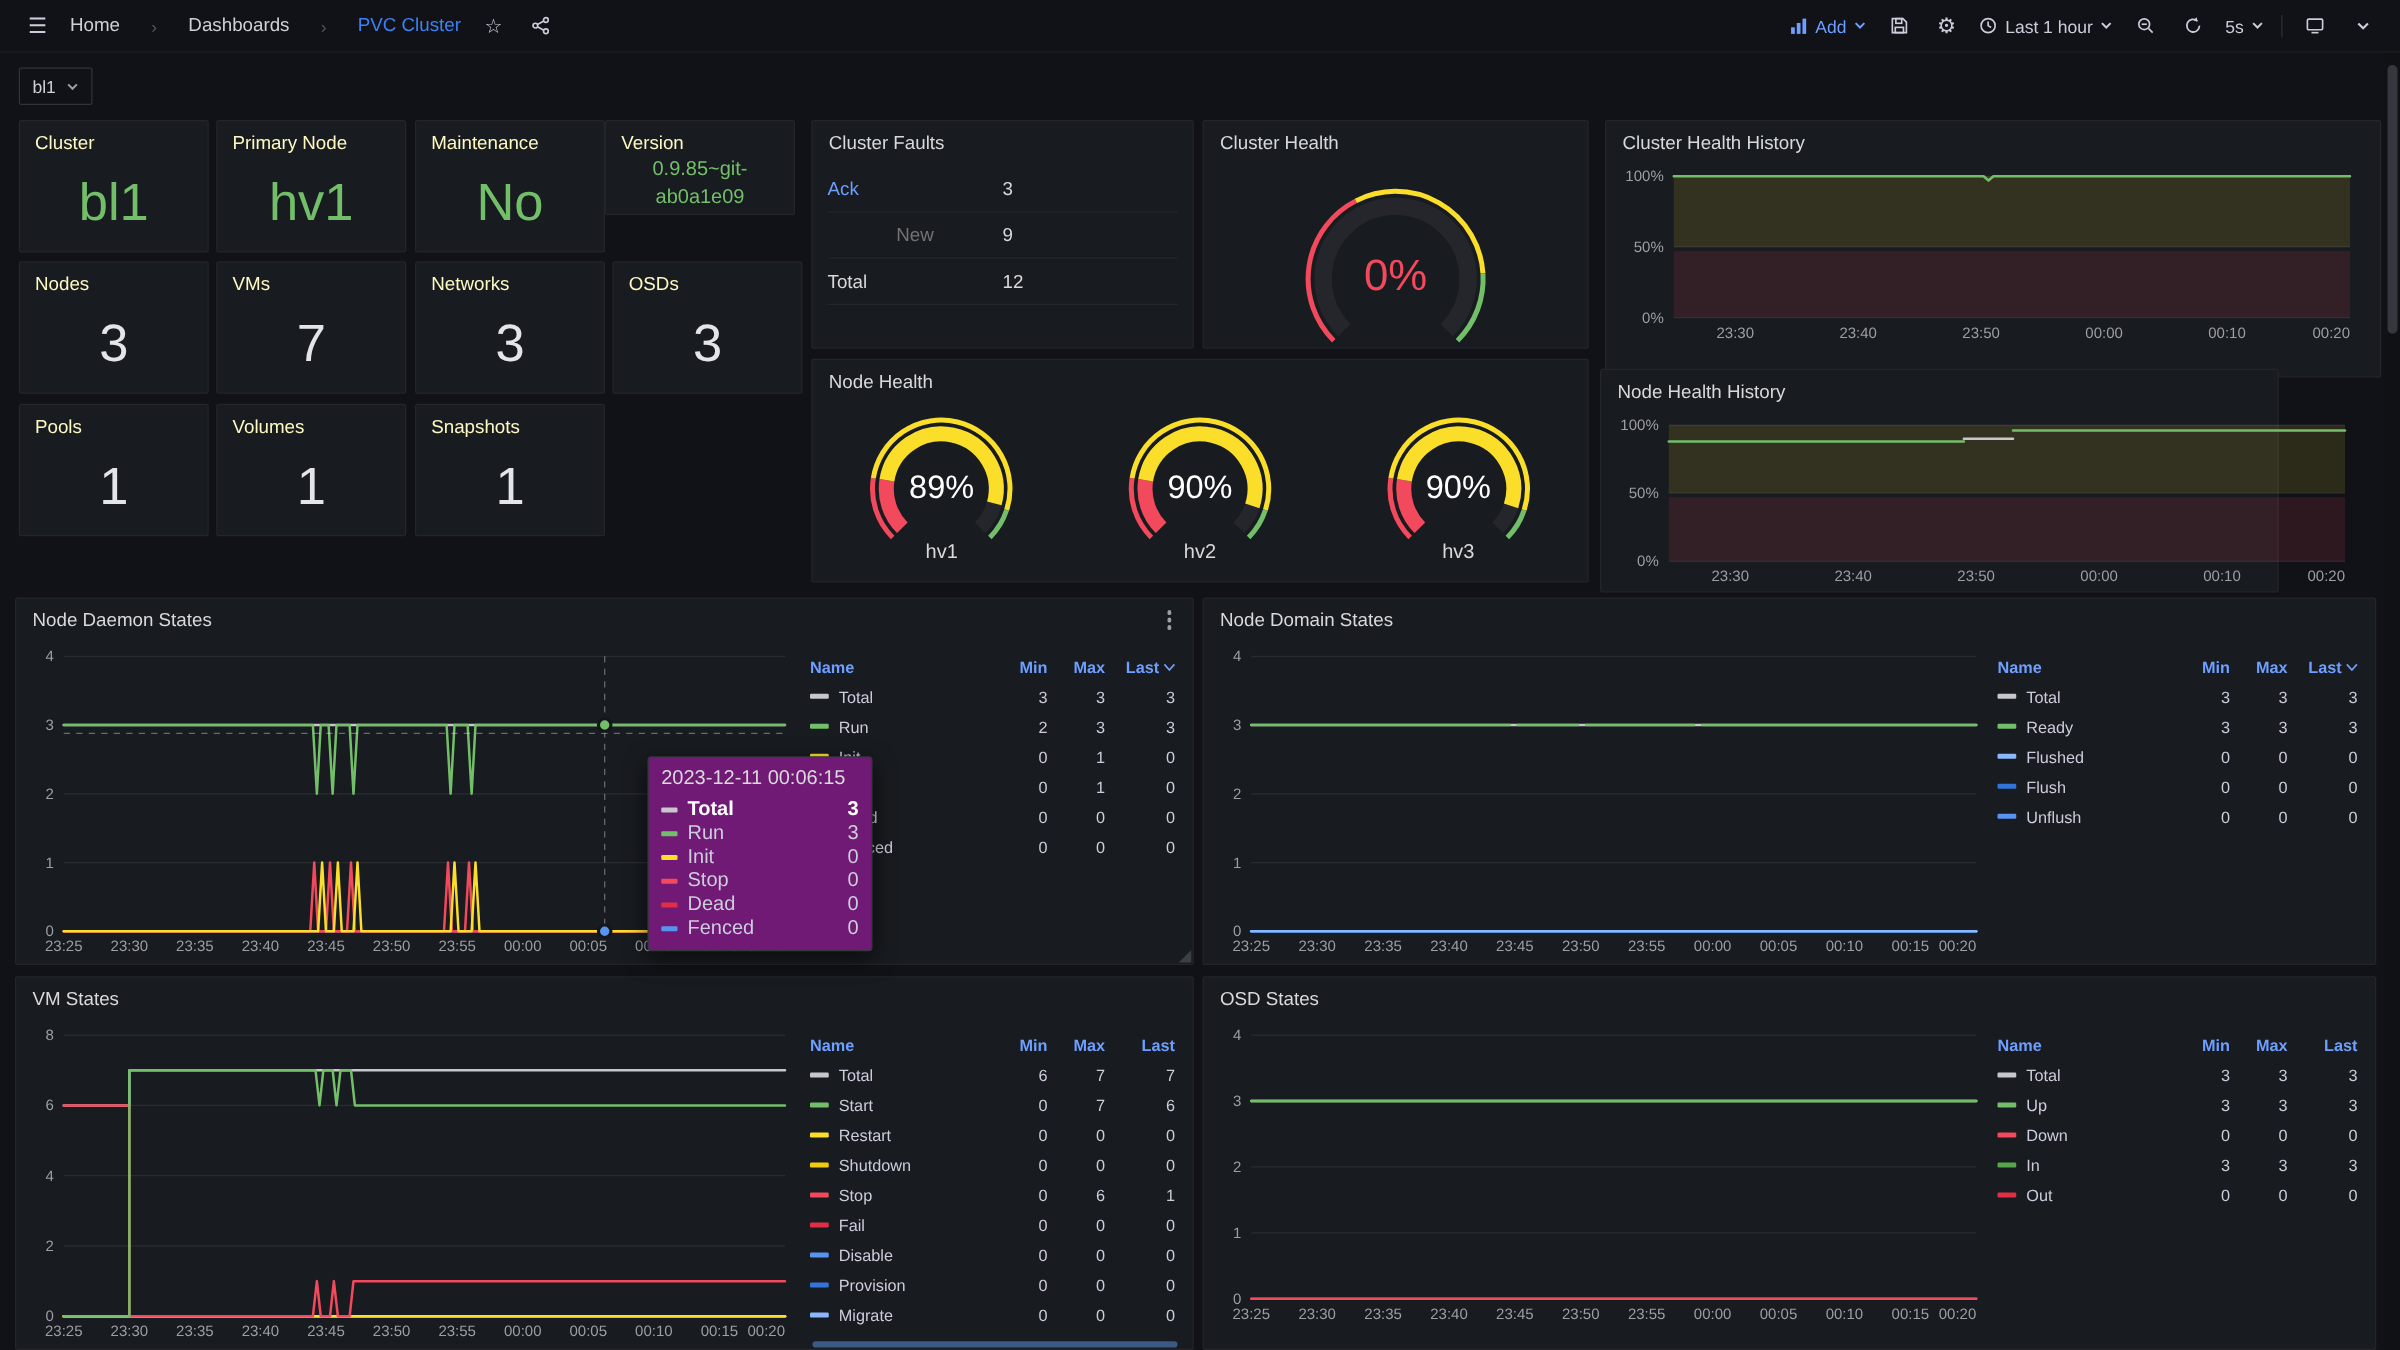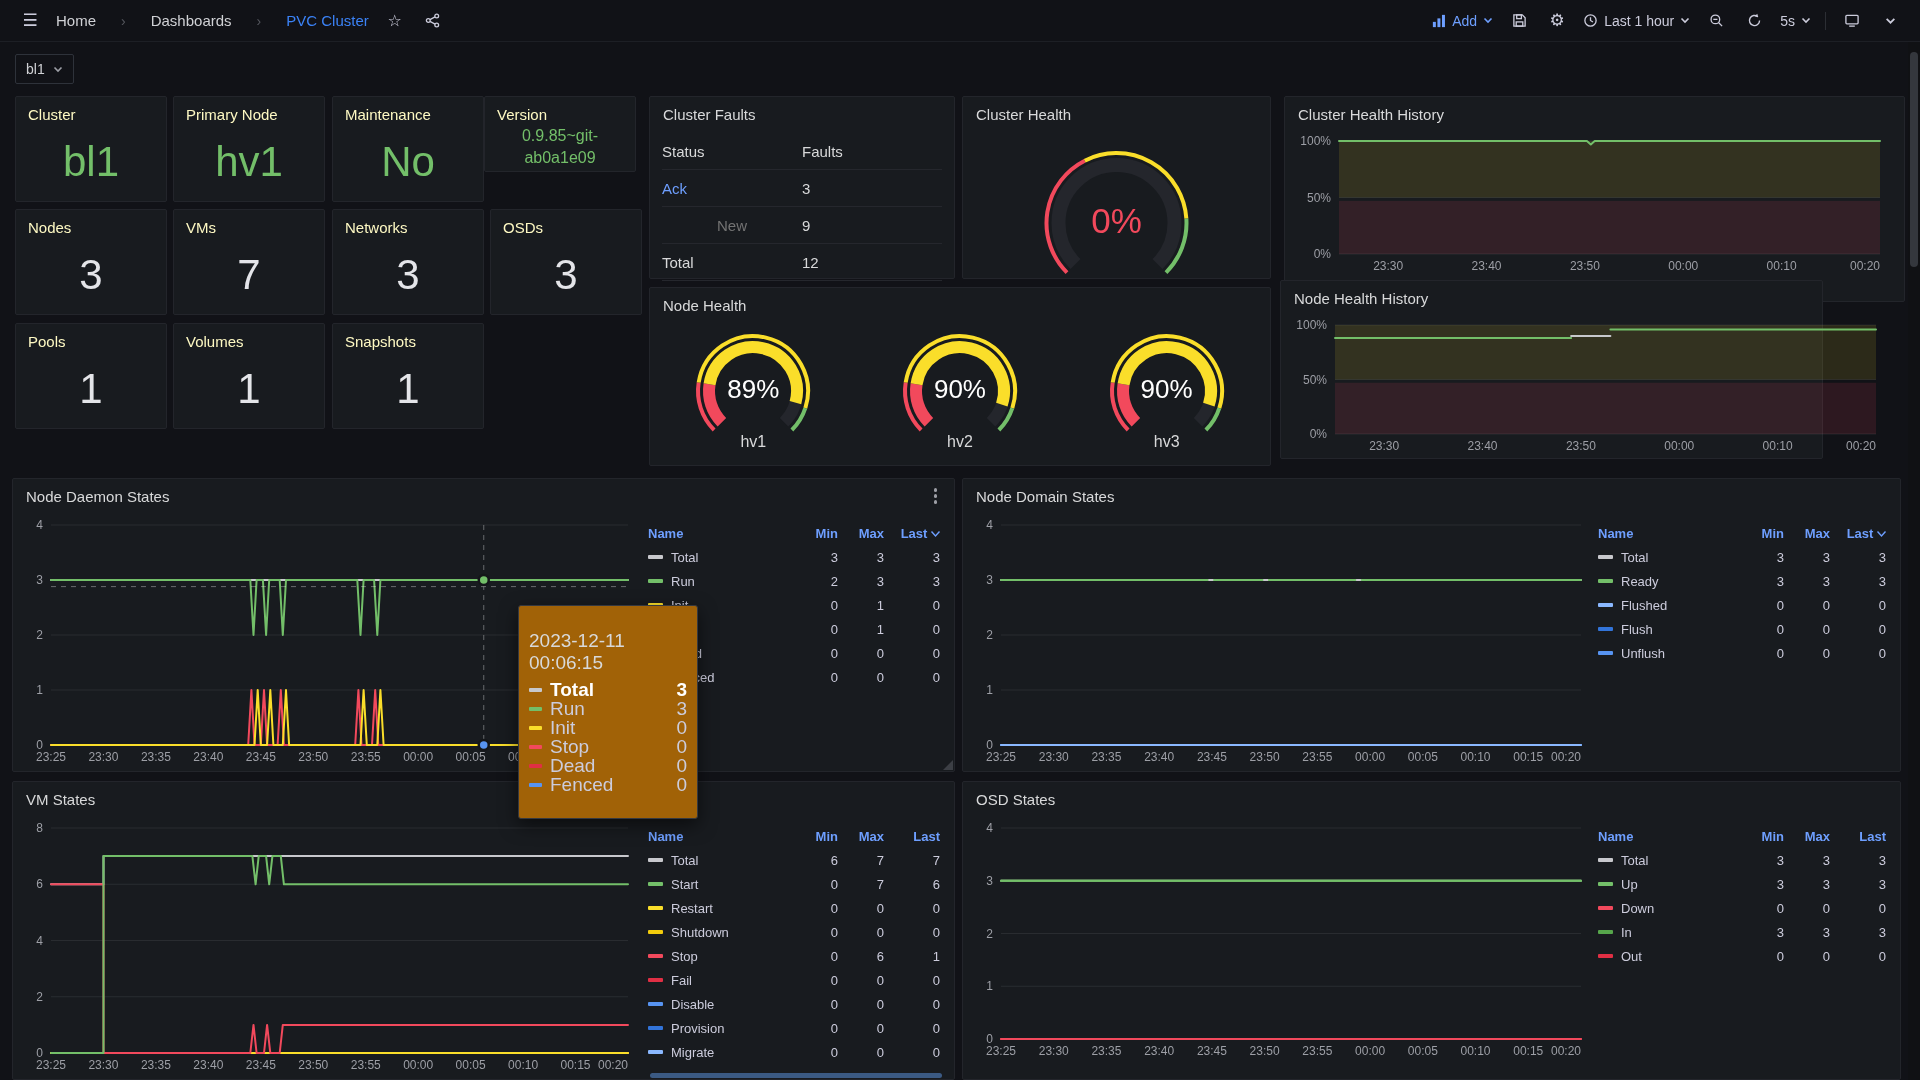--- a/index.html
+++ b/index.html
@@ -60,22 +60,22 @@
   .chart-area{position:absolute;}
   .axis-text{font-size:12px;fill:#9d9fa6;font-family:"Liberation Sans","DejaVu Sans",sans-serif;}
   .legend{position:absolute;font-size:13px;}
   .lg-row{display:grid;grid-template-columns:1fr 46px 46px 56px;align-items:center;height:24px;}
   .lg-row .num{text-align:right;color:#ccccdc;}
   .lg-row.lg-head{color:#6e9fff;font-weight:700;}
   .lg-row.lg-head .num{color:#6e9fff;}
   .lg-name{display:flex;align-items:center;color:#ccccdc;cursor:pointer;white-space:nowrap;}
   .swatch{display:inline-block;width:15px;height:4px;border-radius:1px;margin-right:8px;flex:none;}
   
-  .tooltip{position:absolute;width:158px;background:#a16207;border:1px solid #35383f;border-radius:3px;
-    box-shadow:0 6px 18px rgba(0,0,0,.55);padding:24px 10px;z-index:8;font-size:19px;}
+  .tooltip{position:absolute;width:158px;background:#701a75;border:1px solid #35383f;border-radius:3px;
+    box-shadow:0 6px 18px rgba(0,0,0,.55);padding:8px 10px;z-index:8;font-size:16px;}
   .tt-time{color:#d8d9da;margin-bottom:6px;}
   .tt-row{display:flex;align-items:center;height:19px;color:#ccccdc;}
   .tt-row .swatch{width:13px;}
   .tt-row .tt-val{margin-left:auto;}
   .tt-row.bold{color:#ffffff;font-weight:700;}
   .resize-corner{position:absolute;right:1px;bottom:1px;width:0;height:0;
     border-left:10px solid transparent;border-bottom:10px solid #3c3f45;cursor:nwse-resize;}
   
   .v-scrollbar{position:absolute;right:0;top:42px;bottom:0;width:12px;background:#101114;z-index:15;}
   .v-thumb{position:absolute;left:2px;right:2px;top:10px;height:215px;background:#34373d;border-radius:5px;}
@@ -234,24 +234,20 @@
   <section class="panel" style="left:332px;top:323px;width:152px;height:106px">
     <h3 class="stat-title">Snapshots</h3>
     <div class="stat-value white">1</div>
   </section>
 
   <section class="panel" style="left:649px;top:96px;width:306px;height:183px">
     <header class="panel-header">
         <h2>Cluster Faults</h2>
       </header>
     <div class="faults-table">
-      <div class="ft-row head">
-        <span>Status</span>
-          <span>Faults</span>
-      </div>
       <div class="ft-row">
         <span class="c-blue">Ack</span>
         <span class="ft-num">3</span>
       </div>
       <div class="ft-row">
         <span class="c-red">New</span>
         <span class="ft-num">9</span>
       </div>
       <div class="ft-row">
         <span class="c-def">Total</span>
@@ -341,21 +337,21 @@
                 <path d="M 25.68 60.48 A 55 55 0 1 1 132.31 86.08" stroke="#fade2a" stroke-width="4" fill="none"></path>
                 <path d="M 132.31 86.08 A 55 55 0 0 1 118.89 107.97" stroke="#73bf69" stroke-width="4" fill="none"></path>
               </svg></div>
           <div class="gauge-value">90%</div>
         </div>
         <div class="gauge-label">hv3</div>
       </div>
     </div>
   </section>
 
-  <section class="panel" style="left:1280px;top:280px;width:543px;height:179px">
+  <section class="panel" style="left:1280px;top:295px;width:543px;height:179px">
     <header class="panel-header">
         <h2>Node Health History</h2>
       </header>
     <div class="chart-area" style="left:6px;top:34px;right:10px;bottom:2px"><svg width="603" height="141">
           <rect x="48" y="10" width="541" height="54.5" fill="rgba(250,222,42,0.12)"></rect>
           <rect x="48" y="67.77000000000001" width="541" height="51.22999999999999" fill="rgba(242,73,92,0.13)"></rect>
           <line x1="48" x2="589" y1="119" y2="119" stroke="rgba(240,250,255,0.08)"></line>
           <text class="axis-text" x="40" y="123" text-anchor="end">0%</text>
           <line x1="48" x2="589" y1="64.5" y2="64.5" stroke="rgba(240,250,255,0.08)"></line>
           <text class="axis-text" x="40" y="68.5" text-anchor="end">50%</text>

